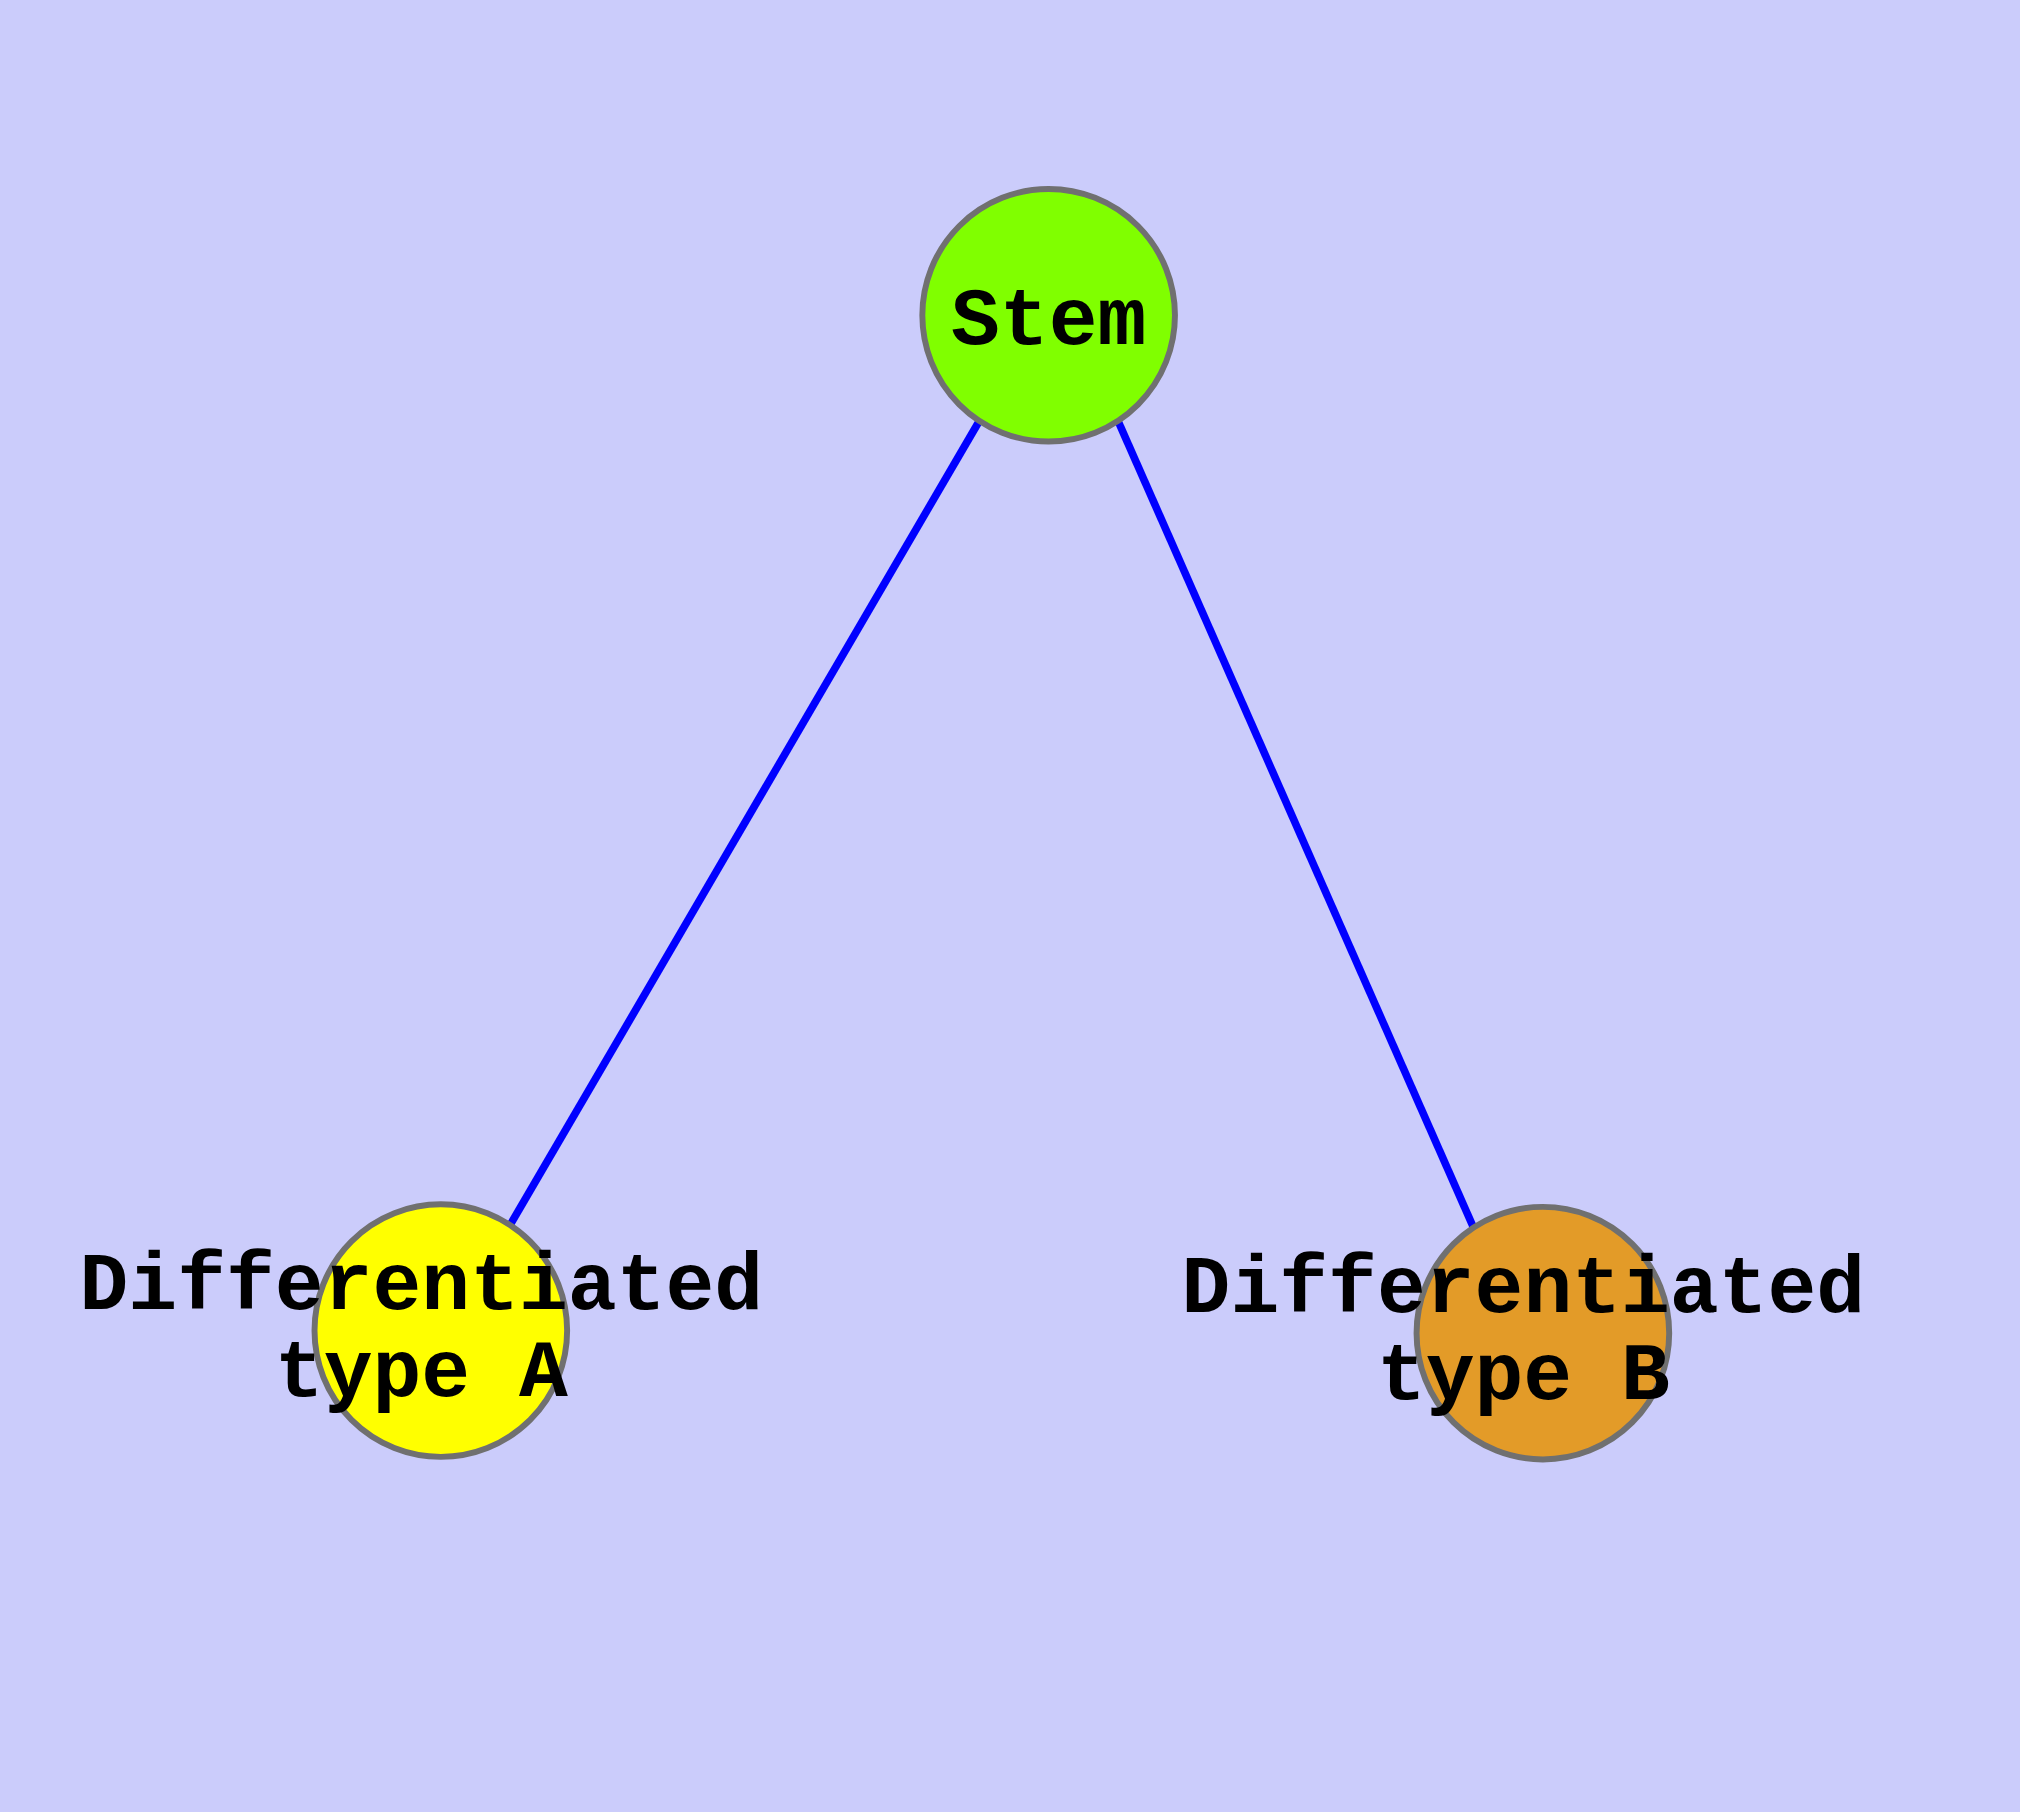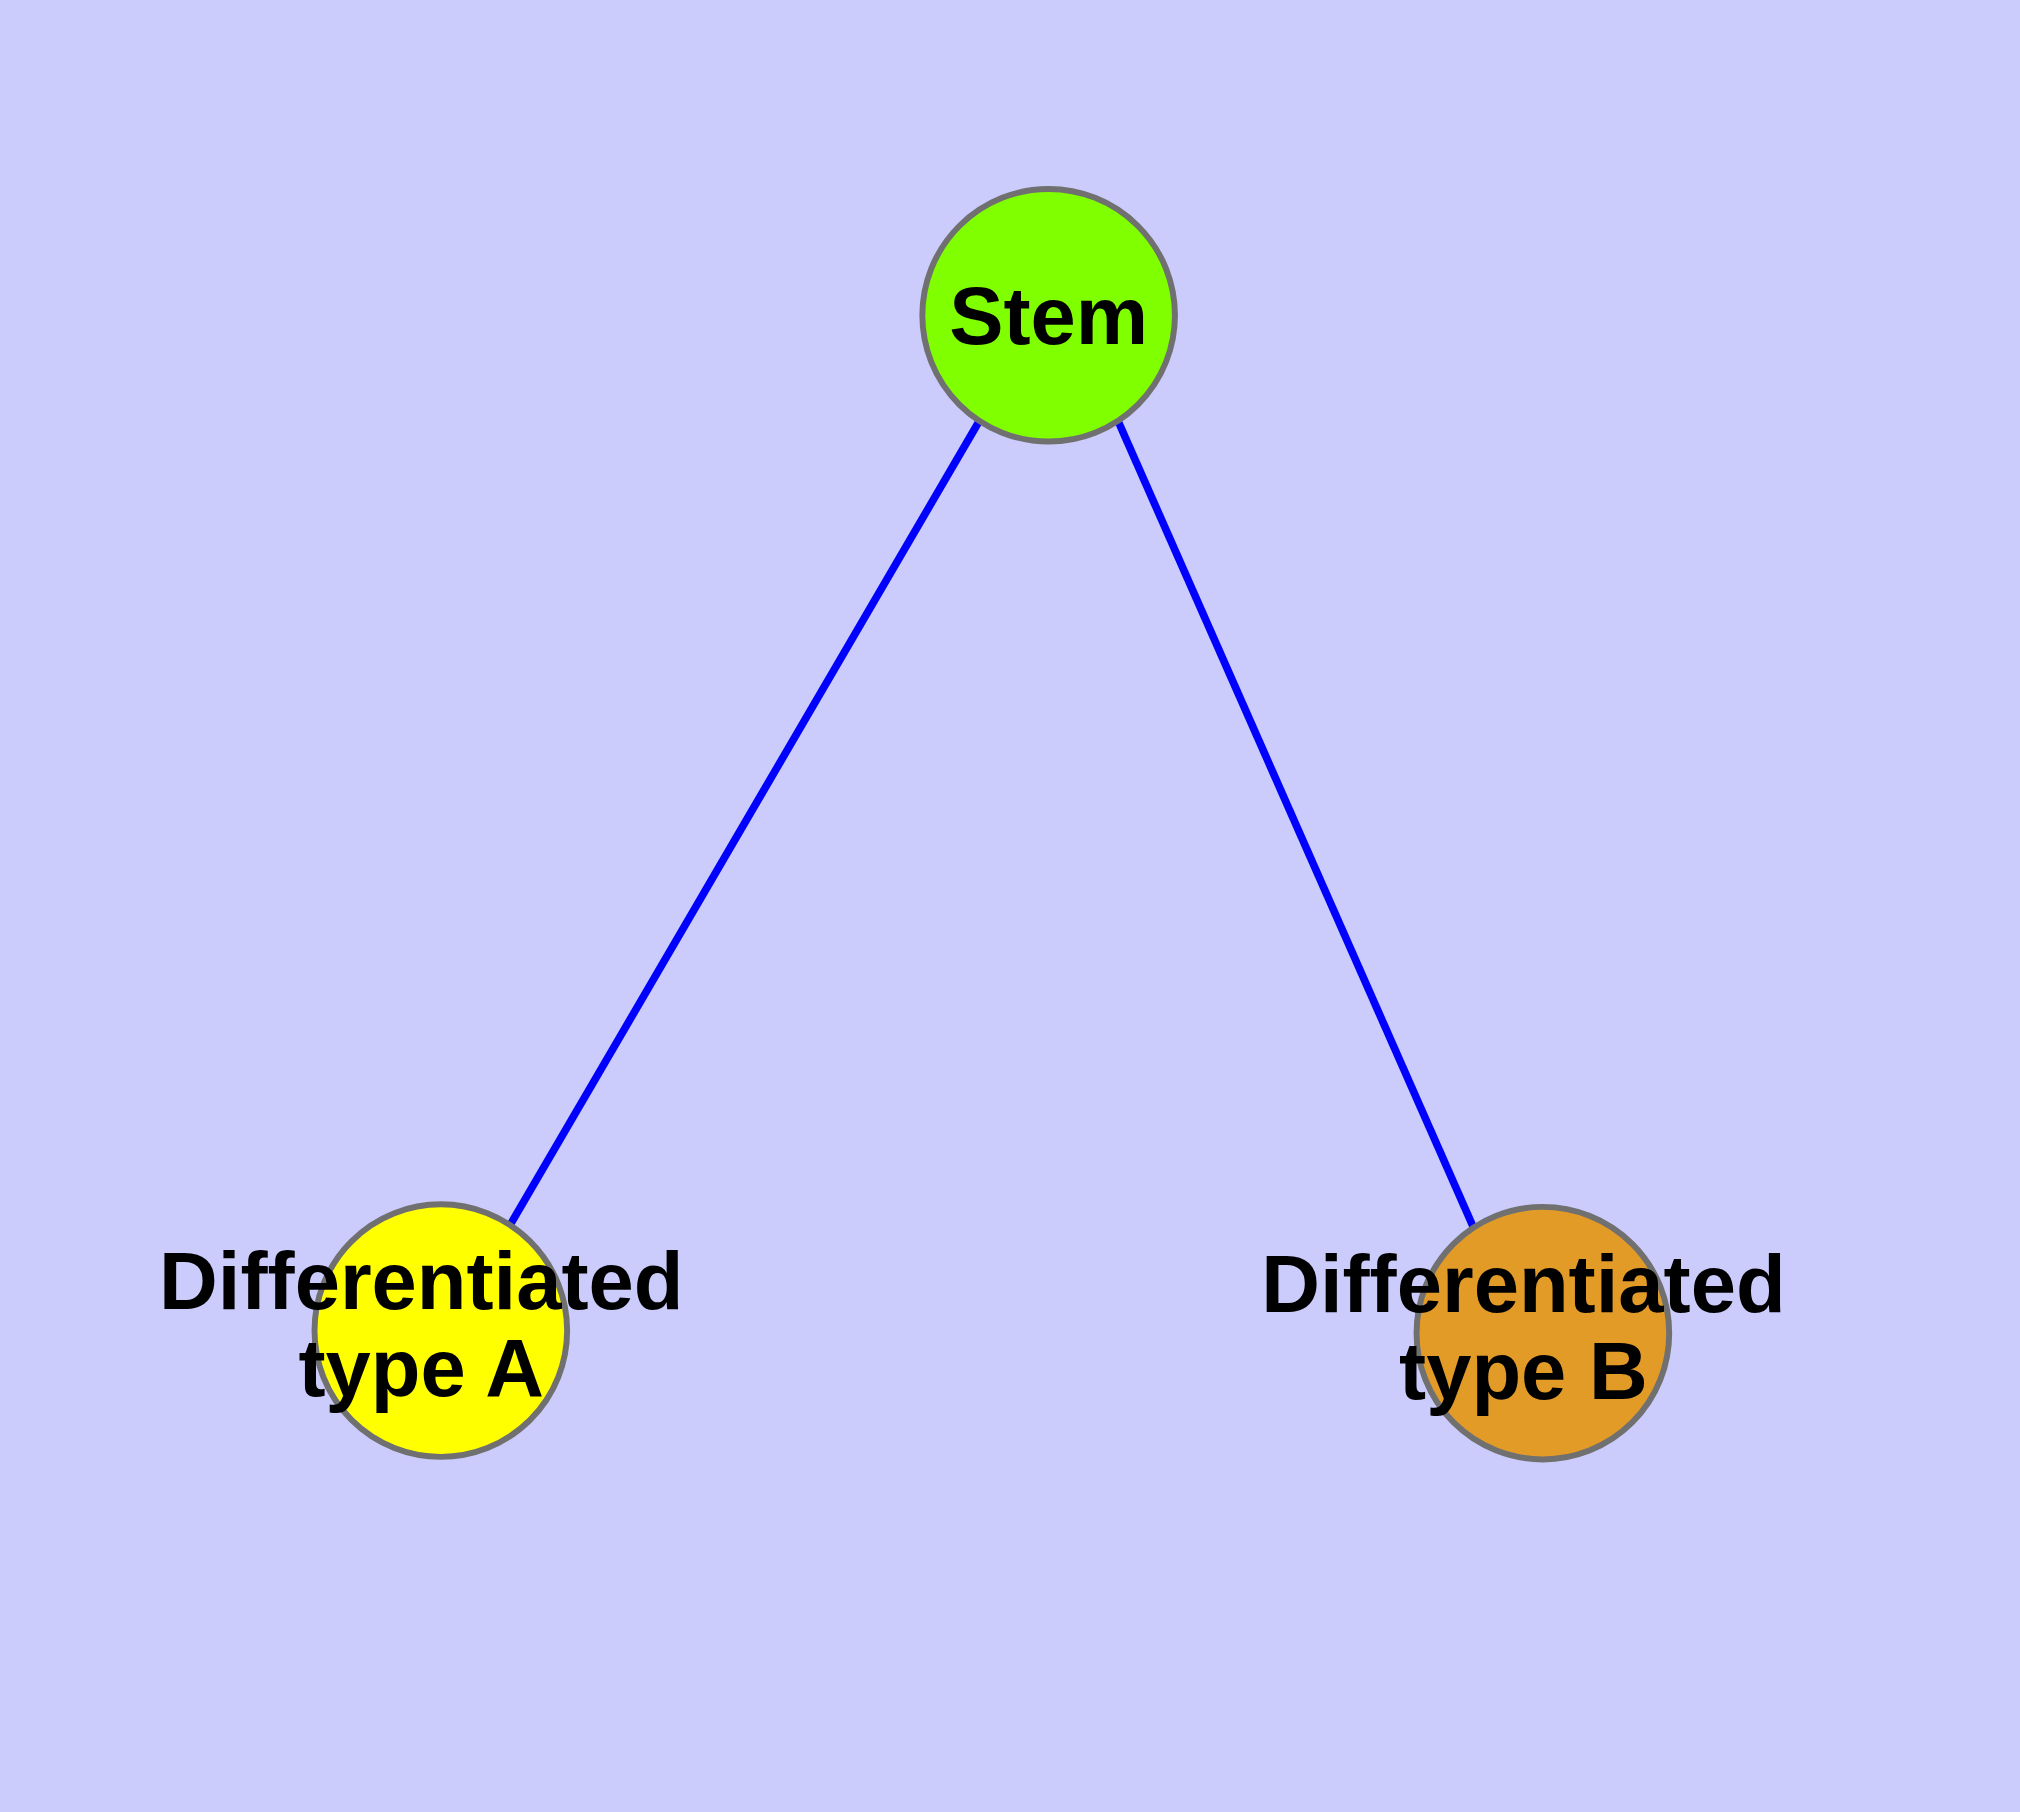--- a/index.html
+++ b/index.html
@@ -6,21 +6,21 @@
   html, body {
     margin: 0;
     padding: 0;
     background: #ffffff;
   }
   #canvas {
     position: relative;
     width: 2021px;
     height: 1812px;
     overflow: hidden;
-    font-family: Liberation Sans, sans-serif;
+    font-family: Liberation Mono, monospace;
   }
   #graph-svg {
     position: absolute;
     top: 0;
     left: 0;
     width: 2021px;
     height: 1812px;
     display: block;
   }
   .node-label {

